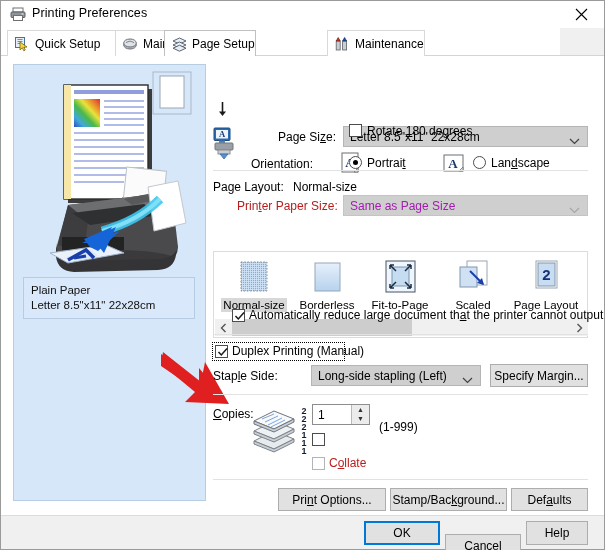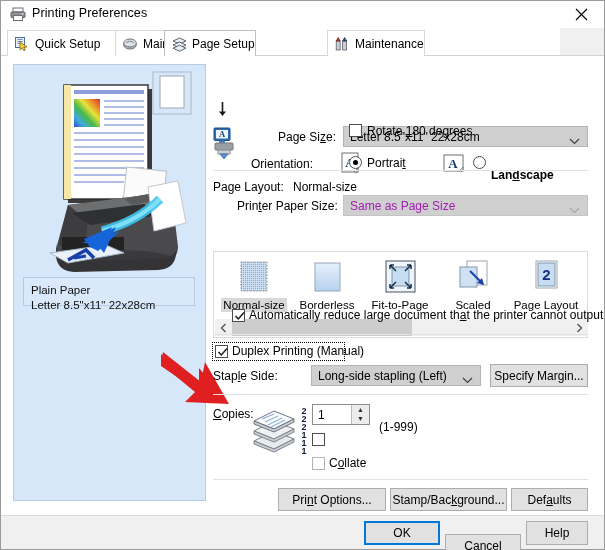--- a/index.html
+++ b/index.html
@@ -37,28 +37,28 @@
   .tab.active{background:#fff;border-color:#c0c0c0;z-index:3;}
   .tab.active:after{content:"";position:absolute;left:0;bottom:-1px;width:100%;height:2px;background:#fff;}
   .tab .ticon{width:17px;height:16px;position:relative;flex:0 0 17px;}
   
   .content{position:absolute;left:0;top:55px;width:603px;height:459px;background:#fff;}
   .preview{
     position:absolute;left:12px;top:8px;width:193px;height:437px;
     background:#d7e7fa;border:1px solid #b9cde2;box-sizing:border-box;
   }
   .paperinfo{
-    position:absolute;left:9px;top:212px;width:172px;height:29px;
+    position:absolute;left:9px;top:212px;width:172px;height:42px;
     background:#d9e8fa;border:1px solid #b7cce3;box-sizing:border-box;
     padding:5px 0 0 7px;line-height:15px;font-size:11.5px;color:#111;
   }
   .sep-h{position:absolute;background:#e2e2e2;height:1px;}
   
   .lbl{position:absolute;font-size:12px;color:#000;white-space:nowrap;}
-  .lbl.dis{color:#000000;}
+  .lbl.dis{color:#b91c1c;}
   u{text-decoration:underline;}
   .combo{
     position:absolute;height:21px;box-sizing:border-box;
     background:#cfcfcf;border:1px solid #b5b5b5;
     font-size:12px;color:#000;padding:3px 0 0 6px;white-space:nowrap;
   }
   .combo .chev{position:absolute;right:7px;top:7px;}
   .combo.dis{background:#cfcfcf;color:#a21caf;border-color:#c4c4c4;}
   .btn{
     position:absolute;height:23px;box-sizing:border-box;
@@ -280,21 +280,21 @@
     <span class="lbl" style="left:366px;top:100px;">Portrai<u>t</u></span>
 
     <span style="position:absolute;left:442px;top:96px;">
       <svg width="22" height="22" viewBox="0 0 22 22">
         <rect x="1" y="3" width="19" height="16" fill="#ffffff" stroke="#6b7177"></rect>
         <path d="M16 19 L20 19 L20 15 Z" fill="#dfe3e7" stroke="#6b7177" stroke-width=".8"></path>
         <text x="10" y="16" font-size="13" font-family="Liberation Serif, serif" text-anchor="middle" fill="#183a74" font-weight="bold">A</text>
       </svg>
     </span>
     <div class="rb" style="left:472px;top:100px;"></div>
-    <span class="lbl" style="left:490px;top:112px;font-weight:bold;">Lan<u>d</u>scape</span>
+    <span class="lbl" style="left:490px;top:100px;">Lan<u>d</u>scape</span>
 
     <div class="cb" style="left:348px;top:68px;"></div>
     <span class="lbl" style="left:366px;top:68px;">Rotate <u>1</u>80 degrees</span>
 
     <span style="position:absolute;left:212px;top:85px;">
       <svg width="22" height="20" viewBox="0 0 22 20">
         <rect x="2" y="2" width="18" height="7" rx="1" fill="#9aa0a6" stroke="#70767c"></rect>
         <rect x="5" y="9" width="12" height="4" fill="#c9ced4" stroke="#8b9198"></rect>
         <path d="M7 13 L15 13 L11 18 Z" fill="#5b8fd4" stroke="#3f6ca8" stroke-width=".8"></path>
       </svg>

